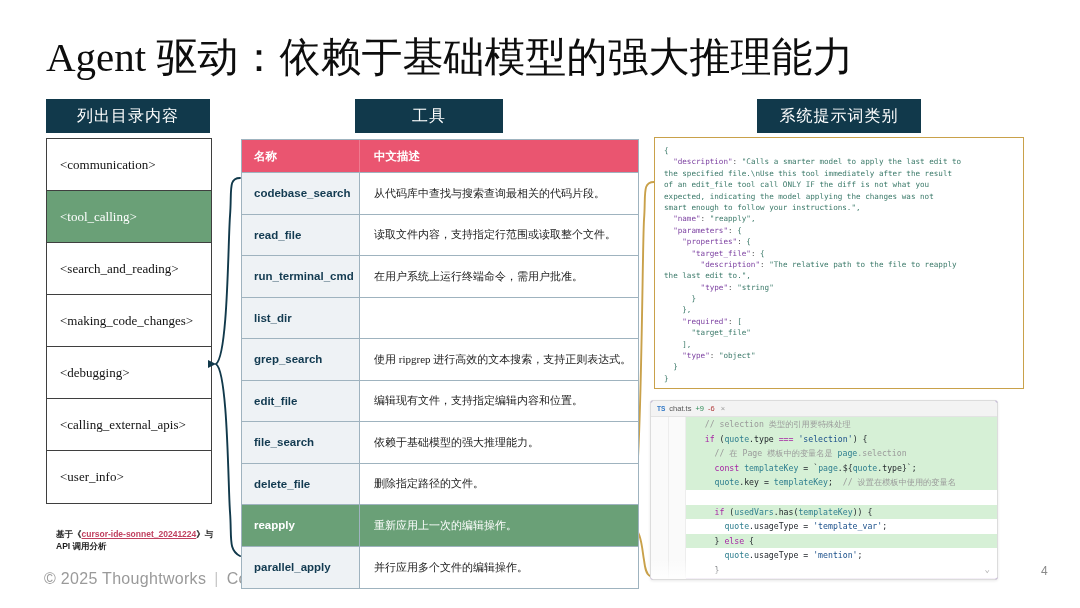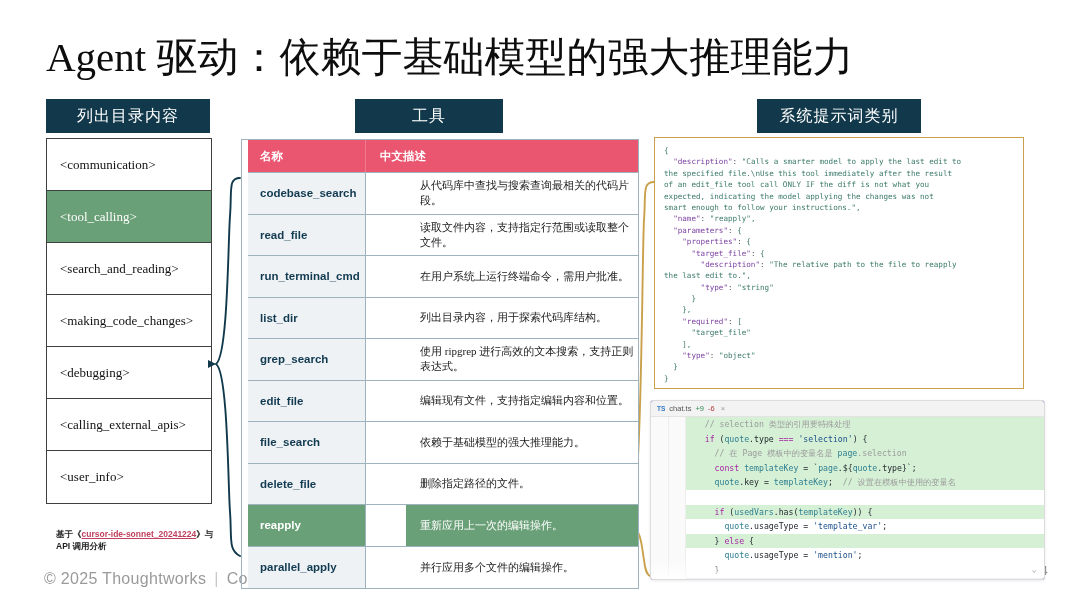--- a/index.html
+++ b/index.html
@@ -62,55 +62,55 @@
   .brace{position:absolute;pointer-events:none;}
   #brace-left{left:206px;top:176px;}
   #brace-right{left:616px;top:180px;}
 
   
   .tbl{
     position:absolute;left:241px;top:139px;width:398px;
     border:1px solid #9fb3bf;box-sizing:border-box;
     border-collapse:collapse;
   }
-  .trow{display:flex;border-bottom:1px solid #9fb3bf;box-sizing:border-box;margin-left:6px;}
+  .trow{display:flex;border-bottom:1px solid #9fb3bf;box-sizing:border-box;}
   .trow:last-child{border-bottom:none;}
   .c1{width:118px;box-sizing:border-box;border-right:1px solid #9fb3bf;
       display:flex;align-items:center;padding-left:12px;
       font-size:11.5px;font-weight:bold;color:#123a50;background:#eef2f5;}
   .c2{flex:1;box-sizing:border-box;display:flex;align-items:center;
       padding-left:14px;font-size:11px;color:#1b1b1b;background:#ffffff;
       font-family:"Liberation Serif","DejaVu Serif",serif;}
   .trow.head{height:33px;}
   .trow.head .c1,.trow.head .c2{
     background:#ea5570;color:#ffffff;font-weight:bold;font-size:11.5px;
     font-family:"Liberation Sans","DejaVu Sans",sans-serif;
     border-right-color:#ea5570;
   }
   .trow.head .c1{border-right:1px solid #f07a8f;}
-  .trow.body{height:41.5px;gap:40px;}
+  .trow.body{height:41.5px;}
   .trow.sel .c1{background:#6aa077;color:#ffffff;}
   .trow.sel .c2{background:#6aa077;color:#ffffff;}
 
   
   .jsonpanel{
     position:absolute;left:654px;top:137px;width:370px;height:252px;
     border:1.5px solid #c9a council;border:1.5px solid #c9a14a;
     background:#ffffff;box-sizing:border-box;padding:7px 9px;overflow:hidden;
   }
   .jsoncode{
     font-family:"DejaVu Sans Mono","Liberation Mono",monospace;
     font-size:7.6px;line-height:1.5;white-space:pre;color:#3c7a6a;
   }
   .jsoncode .k{color:#7b3fa0;}
   .jsoncode .p{color:#555555;}
 
   
   .editor{
-    position:absolute;left:650px;top:400px;width:395px;height:180px;
+    position:absolute;left:650px;top:400px;width:348px;height:180px;
     background:#4c1d95;border:1px solid #dcdcdc;border-radius:3px;
     box-sizing:border-box;overflow:hidden;
     box-shadow:0 1px 3px rgba(0,0,0,.09);
   }
   .etab{
     height:15px;background:#f3f3f3;border-bottom:1px solid #e3e3e3;
     display:flex;align-items:center;padding-left:6px;gap:4px;
     font-size:7.5px;color:#555;
   }
   .tsbadge{color:#3178c6;font-size:6.5px;font-weight:bold;}
@@ -186,21 +186,20 @@
     <div class="trow body">
       <div class="c1">read_file</div>
       <div class="c2">读取文件内容，支持指定行范围或读取整个文件。</div>
     </div>
     <div class="trow body">
       <div class="c1">run_terminal_cmd</div>
       <div class="c2">在用户系统上运行终端命令，需用户批准。</div>
     </div>
     <div class="trow body">
       <div class="c1">list_dir</div>
-      <div class="c2">列出目录内容，用于探索代码库结构。</div>
     </div>
     <div class="trow body">
       <div class="c1">grep_search</div>
       <div class="c2">使用 ripgrep 进行高效的文本搜索，支持正则表达式。</div>
     </div>
     <div class="trow body">
       <div class="c1">edit_file</div>
       <div class="c2">编辑现有文件，支持指定编辑内容和位置。</div>
     </div>
     <div class="trow body">

